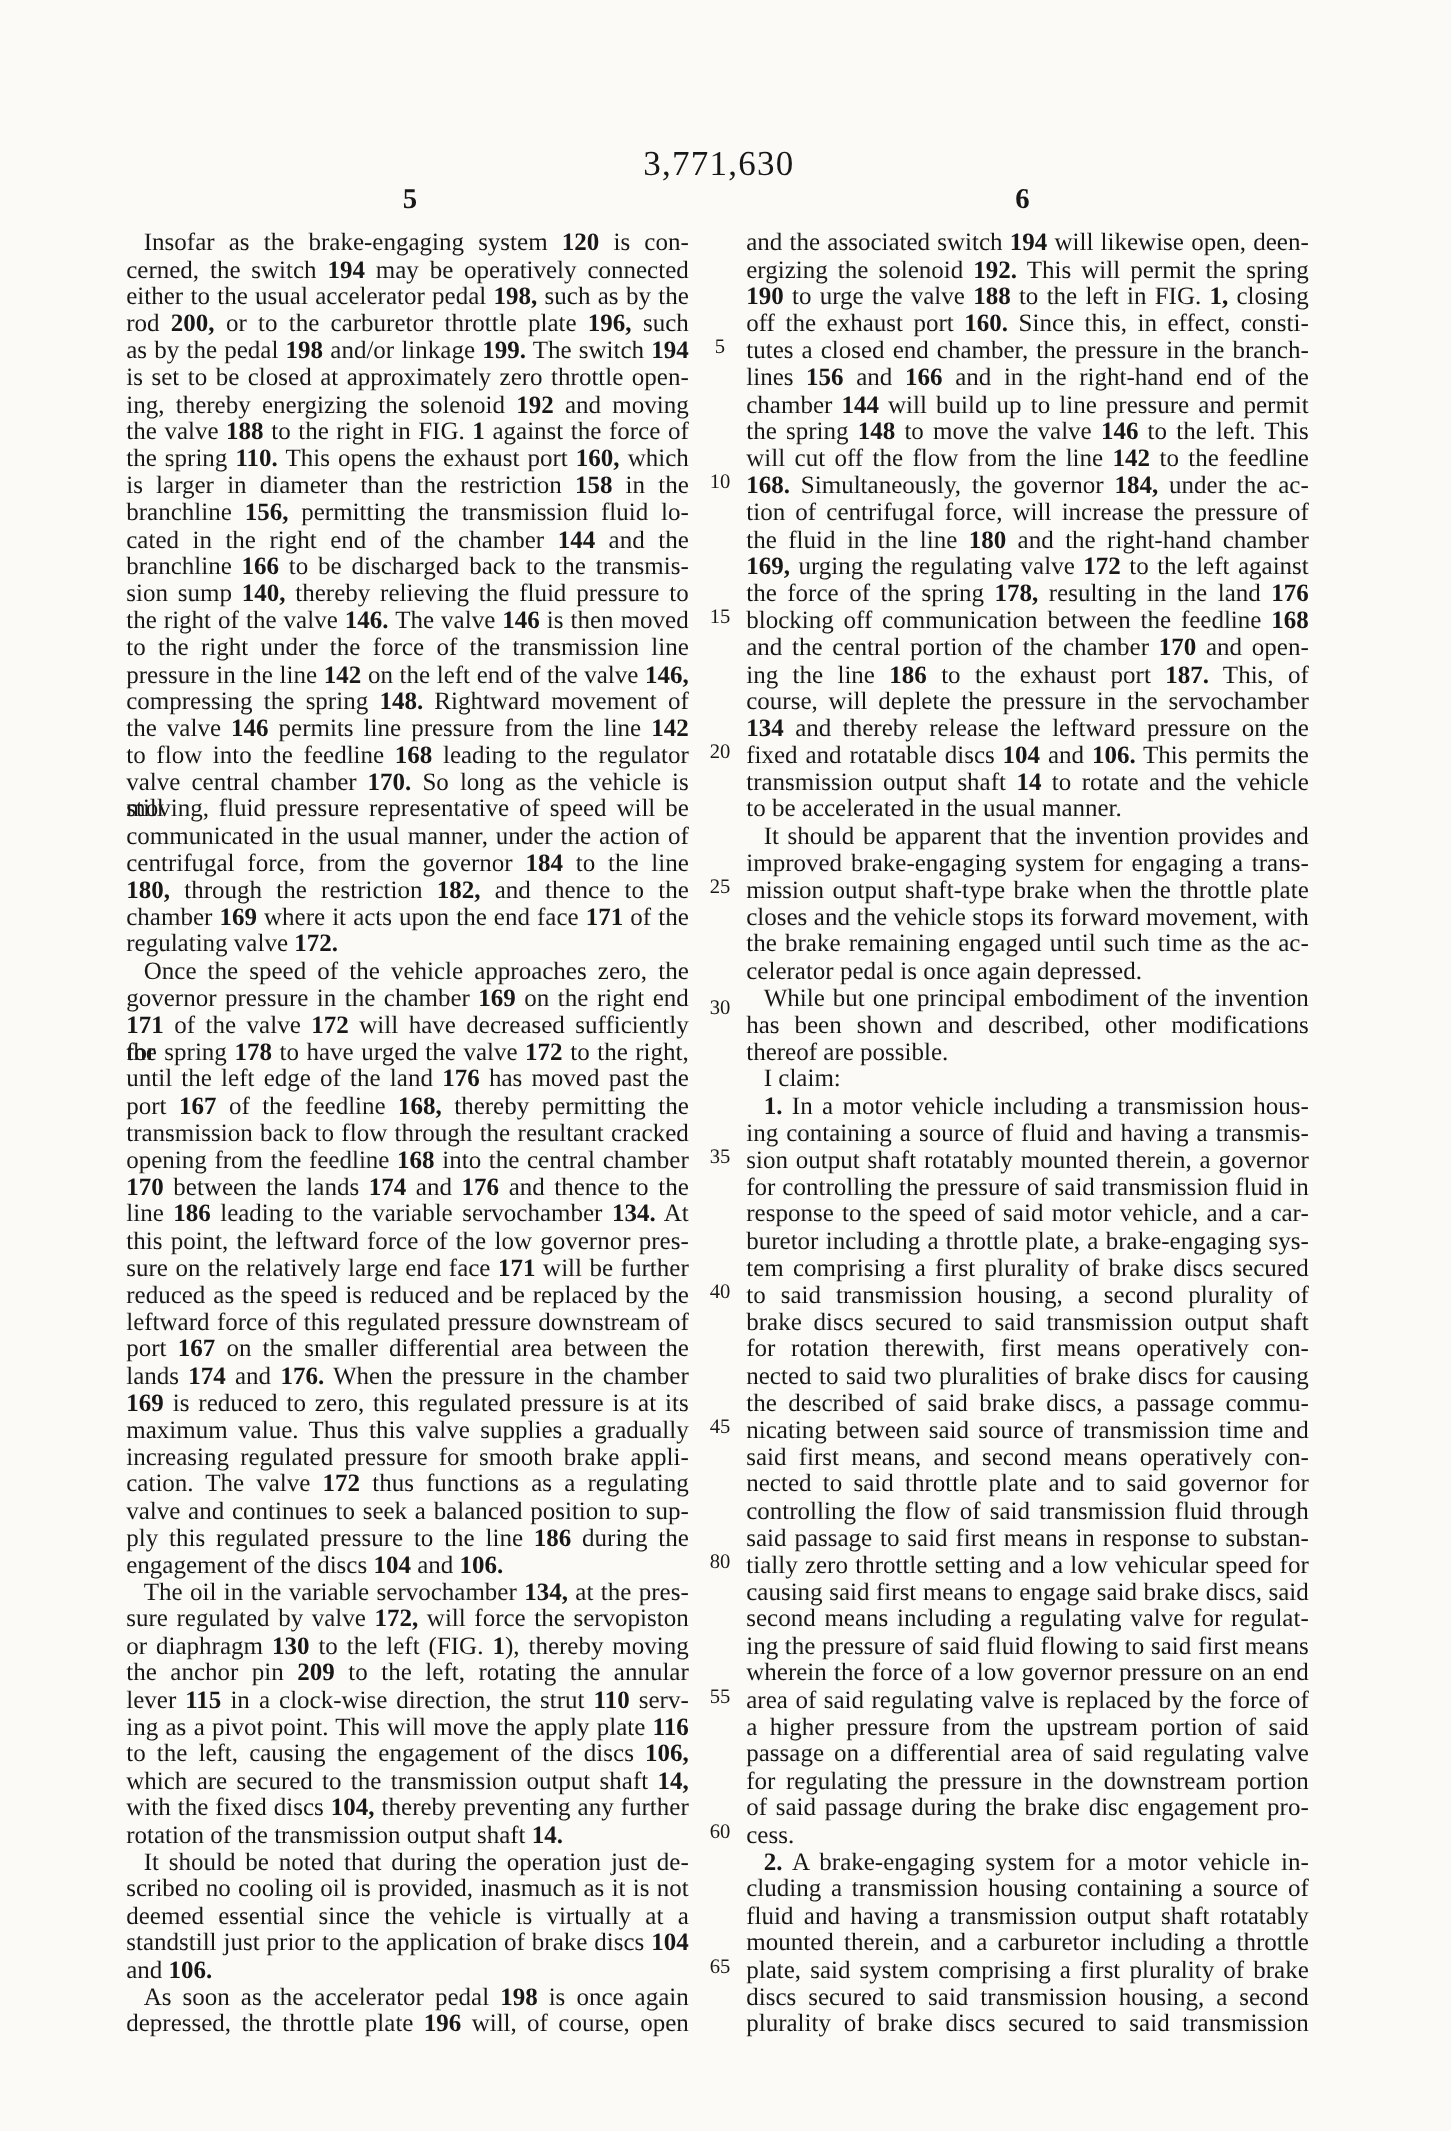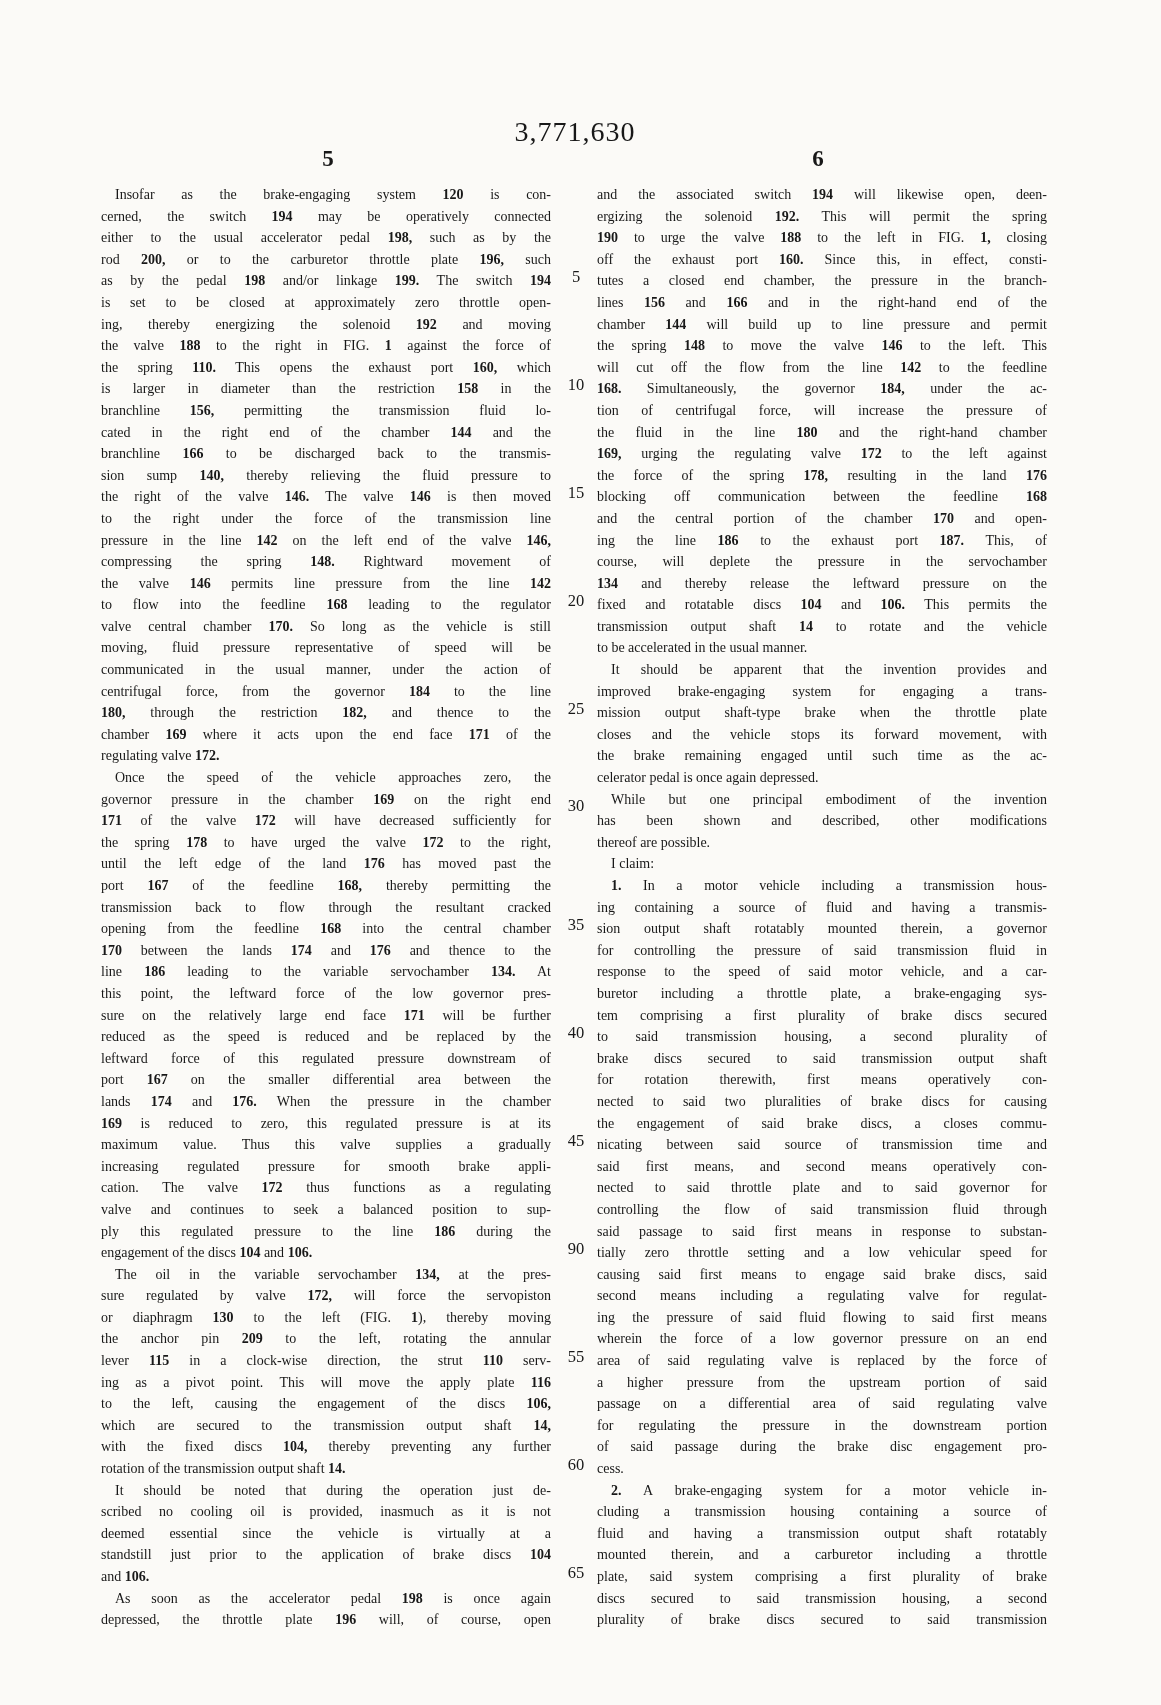--- a/index.html
+++ b/index.html
@@ -16,21 +16,21 @@
     text-align:center; font-size:28px; letter-spacing:1px;
   }
   .col-digit {
     position:absolute; top:146px; width:40px;
     text-align:center; font-size:23px; font-weight:700;
   }
   .col-digit.left  { left:308px; }
   .col-digit.right { left:798px; }
   .column {
     position:absolute; top:184px; width:450px;
-    font-size:14px;
+    font-size:20px;
   }
   .column.left  { left:101px; }
   .column.right { left:597px; }
   .line {
     height:21.6px; line-height:21.6px;
     text-align:justify; text-align-last:justify; text-justify:inter-word;
     white-space:normal; overflow:visible;
   }
   .line.indent { text-indent:14px; }
   .line.flush  { text-align:left; text-align-last:left; }
@@ -153,21 +153,21 @@
       <div class="line">ing containing a source of fluid and having a transmis-</div>
       <div class="line">sion output shaft rotatably mounted therein, a governor</div>
       <div class="line">for controlling the pressure of said transmission fluid in</div>
       <div class="line">response to the speed of said motor vehicle, and a car-</div>
       <div class="line">buretor including a throttle plate, a brake-engaging sys-</div>
       <div class="line">tem comprising a first plurality of brake discs secured</div>
       <div class="line">to said transmission housing, a second plurality of</div>
       <div class="line">brake discs secured to said transmission output shaft</div>
       <div class="line">for rotation therewith, first means operatively con-</div>
       <div class="line">nected to said two pluralities of brake discs for causing</div>
-      <div class="line">the engagement of said brake discs, a closes commu-</div>
+      <div class="line">the described of said brake discs, a passage commu-</div>
       <div class="line">nicating between said source of transmission time and</div>
       <div class="line">said first means, and second means operatively con-</div>
       <div class="line">nected to said throttle plate and to said governor for</div>
       <div class="line">controlling the flow of said transmission fluid through</div>
       <div class="line">said passage to said first means in response to substan-</div>
       <div class="line">tially zero throttle setting and a low vehicular speed for</div>
       <div class="line">causing said first means to engage said brake discs, said</div>
       <div class="line">second means including a regulating valve for regulat-</div>
       <div class="line">ing the pressure of said fluid flowing to said first means</div>
       <div class="line">wherein the force of a low governor pressure on an end</div>
@@ -188,18 +188,18 @@
   <div id="gutter">
       <div class="gutter-num" style="top: 266.4px;">5</div>
       <div class="gutter-num" style="top: 374.4px;">10</div>
       <div class="gutter-num" style="top: 482.4px;">15</div>
       <div class="gutter-num" style="top: 590.4px;">20</div>
       <div class="gutter-num" style="top: 698.4px;">25</div>
       <div class="gutter-num" style="top: 795px;">30</div>
       <div class="gutter-num" style="top: 914.4px;">35</div>
       <div class="gutter-num" style="top: 1022.4px;">40</div>
       <div class="gutter-num" style="top: 1130.4px;">45</div>
-      <div class="gutter-num" style="top: 1238.4px;">90</div>
+      <div class="gutter-num" style="top: 1238.4px;">80</div>
       <div class="gutter-num" style="top: 1346.4px;">55</div>
       <div class="gutter-num" style="top: 1454.4px;">60</div>
       <div class="gutter-num" style="top: 1562.4px;">65</div>
     </div>
 </div>
 
 </body></html>

